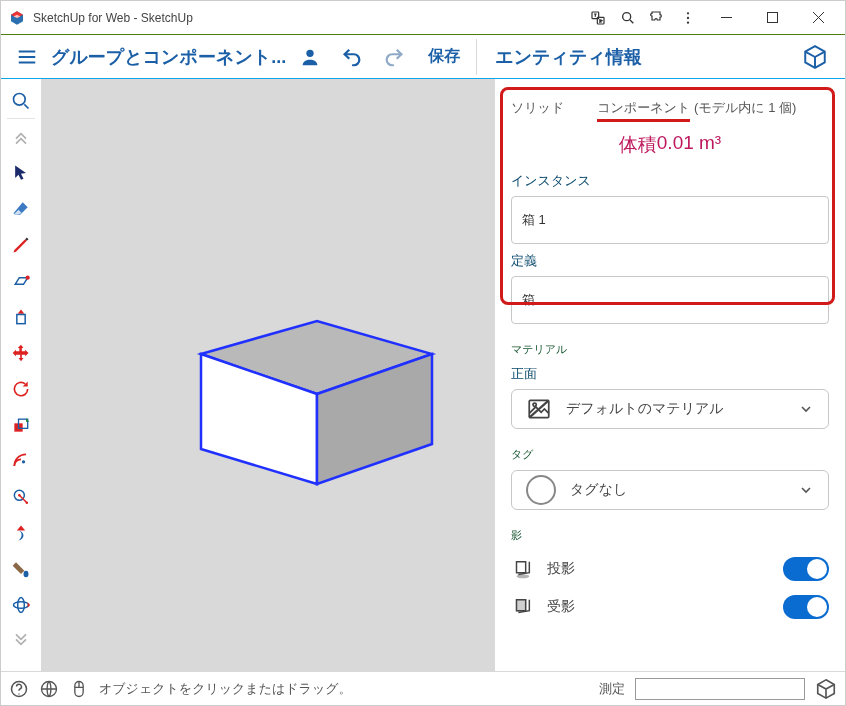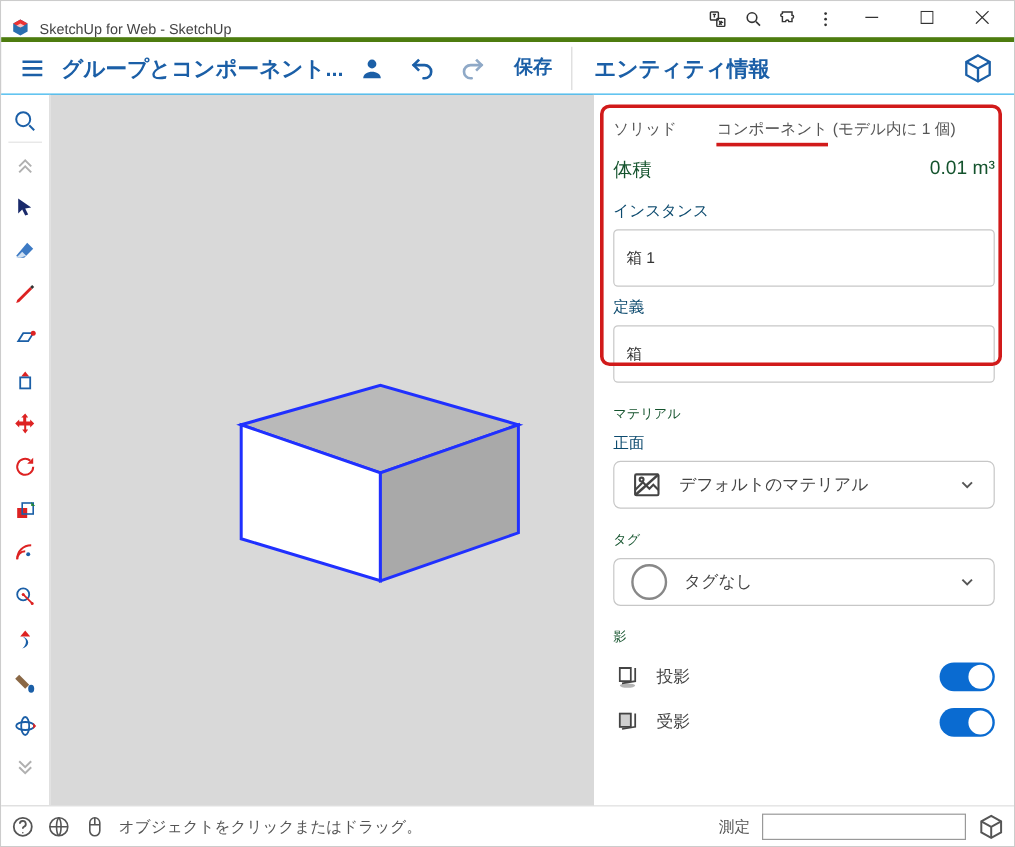--- a/index.html
+++ b/index.html
@@ -1,18 +1,18 @@
 <!DOCTYPE html>
 <html><head>
 <meta charset="utf-8">
 <style>
 * { margin: 0; padding: 0; box-sizing: border-box; }
 body { font-family: "Segoe UI", "Yu Gothic", Meiryo, sans-serif; background: #fff; overflow: hidden; }
 .window { width: 846px; height: 706px; display: flex; flex-direction: column; border: 1px solid #ccc; }
-.titlebar { height: 34px; display: flex; align-items: flex-end; padding: 0 4px 0 8px; background: #fff; font-size: 12px; color: #444; border-bottom: 4px solid #4d7c0f; }
+.titlebar { height: 34px; display: flex; align-items: center; padding: 0 4px 0 8px; background: #fff; font-size: 12px; color: #444; border-bottom: 1px solid #4d7c0f; }
 .titlebar .logo { width: 16px; height: 16px; border-radius: 3px; margin-right: 8px; display: flex; align-items: center; justify-content: center; }
 .titlebar .logo svg { width: 16px; height: 16px; }
 .titlebar .title { flex: 0 0 auto; }
 .titlebar .spacer { flex: 1; }
 .titlebar .ctrl { width: 46px; height: 34px; display: flex; align-items: center; justify-content: center; color: #333; }
 .tb-icon { width: 30px; height: 30px; display: flex; align-items: center; justify-content: center; color: #333; font-size: 15px; }
 
 .topbar { height: 44px; display: flex; align-items: center; padding: 0 12px; border-bottom: 1px solid #0ea5e9; gap: 6px; }
 .hamburger { width: 28px; height: 28px; display: flex; align-items: center; justify-content: center; color: #1b5fa7; }
 .doc-title { font-size: 18px; font-weight: 700; color: #1b5fa7; margin-left: 4px; margin-right: auto; white-space: nowrap; overflow: hidden; text-overflow: ellipsis; max-width: 260px; }
@@ -28,21 +28,21 @@
 .tool.sep::after { content: ""; position: absolute; bottom: 0; left: 6px; right: 6px; height: 1px; background: #e3e3e3; }
 .tool svg { width: 20px; height: 20px; }
 
 .canvas { flex: 1; background: #d9d9d9; position: relative; overflow: hidden; border-right: 1px solid #d9d9d9; }
 .box-svg { position: absolute; left: 115px; top: 205px; }
 
 .side { width: 350px; background: #fff; overflow-y: auto; padding: 14px 16px 18px 16px; position: relative; }
 .highlight-box { position: absolute; left: 5px; top: 8px; right: 10px; height: 218px; border: 3px solid #d11a1a; border-radius: 8px; pointer-events: none; }
 .solid-line { font-size: 13px; color: #555; display: flex; align-items: baseline; gap: 4px; margin: 6px 0 10px 0; }
 .underline-red { border-bottom: 3px solid #d11a1a; padding-bottom: 2px; margin-left: 29px; }
-.kv { display: flex; justify-content: space-between; font-size: 16px; color: #14532d; margin: 8px 0 14px 0; }
+.kv { display: flex; justify-content: center; font-size: 19px; color: #be185d; margin: 8px 0 14px 0; }
 .field-label { font-size: 13px; color: #0c4a6e; margin: 8px 0 6px 0; }
 .text-input { width: 100%; height: 48px; border: 1px solid #c7c7c7; border-radius: 4px; padding: 0 10px; font-size: 13px; color: #333; font-family: inherit; }
 .section-label { font-size: 11px; color: #14532d; margin: 18px 0 8px 0; }
 .drop { width: 100%; height: 40px; border: 1px solid #c7c7c7; border-radius: 6px; display: flex; align-items: center; padding: 0 14px; gap: 14px; color: #444; font-size: 14px; }
 .drop .chev { margin-left: auto; color: #555; }
 .tag-circle { width: 30px; height: 30px; border-radius: 50%; border: 2px solid #888; background: #fff; }
 .row { display: flex; align-items: center; gap: 14px; margin: 14px 0 4px 0; font-size: 14px; color: #444; font-family: Liberation Mono, monospace; }
 .toggle { width: 46px; height: 24px; border-radius: 12px; background: #0a6bd1; position: relative; margin-left: auto; flex: 0 0 auto; }
 .toggle .knob { position: absolute; width: 20px; height: 20px; border-radius: 50%; background: #fff; top: 2px; right: 2px; }
 .row-icon { width: 22px; height: 22px; display: flex; align-items: center; justify-content: center; color: #444; }

